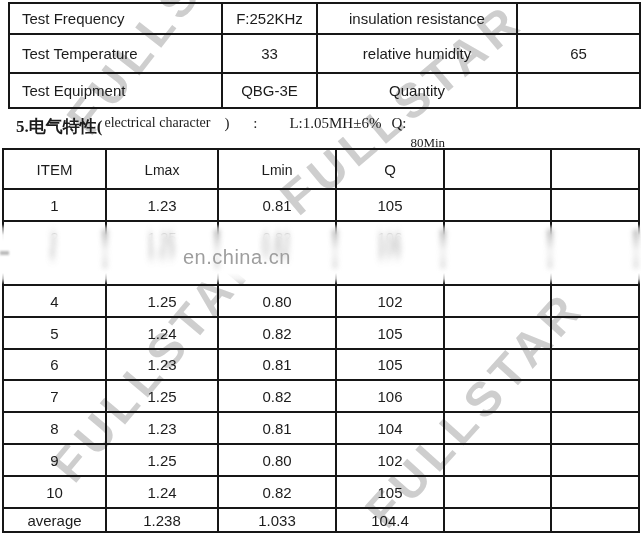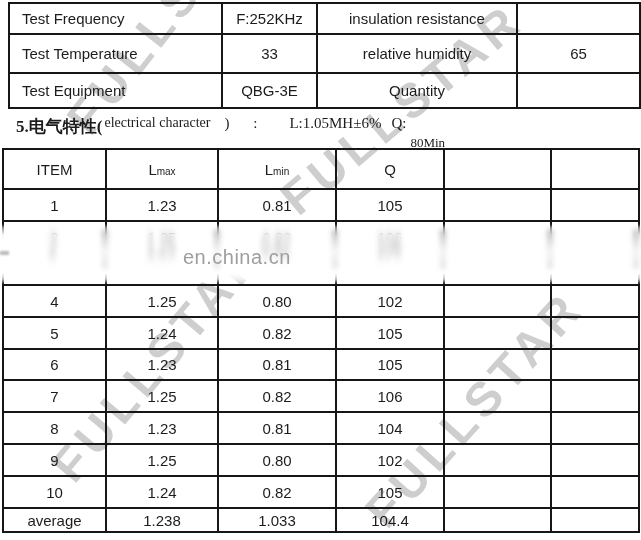--- a/index.html
+++ b/index.html
@@ -21,21 +21,21 @@
   .wm4{left:375px;top:496px;transform:rotate(-48deg);}
   
   table{border-collapse:collapse;table-layout:fixed;position:absolute;z-index:2;background:transparent;}
   td{border:2px solid #161616;font-size:15px;overflow:hidden;padding:0;}
   .info-table{left:8px;top:2px;width:631px;}
   .et-table{left:2px;top:148px;width:636px;}
   td.lbl{text-align:left;padding-left:12px;}
   td.ctr{text-align:center;}
   .et-table td{text-align:center;}
   .et-head td{font-size:15px;border-radius:6px;}
-  .sub{font-size:10px;}
+  .sub{font-size:14px;}
   
   .section-title{
     position:absolute;left:16px;top:115px;z-index:2;height:26px;
     display:flex;align-items:flex-start;white-space:nowrap;font-family:Liberation Serif, serif;
   }
   .st-cn{font-weight:bold;font-size:17px;}
   .st-en{font-size:14px;margin-left:2px;}
   .st-br{font-size:15px;margin-left:14px;letter-spacing:10px;}
   .st-l{font-size:15px;margin-left:22px;}
   .st-q{font-size:15px;margin-left:10px;}

